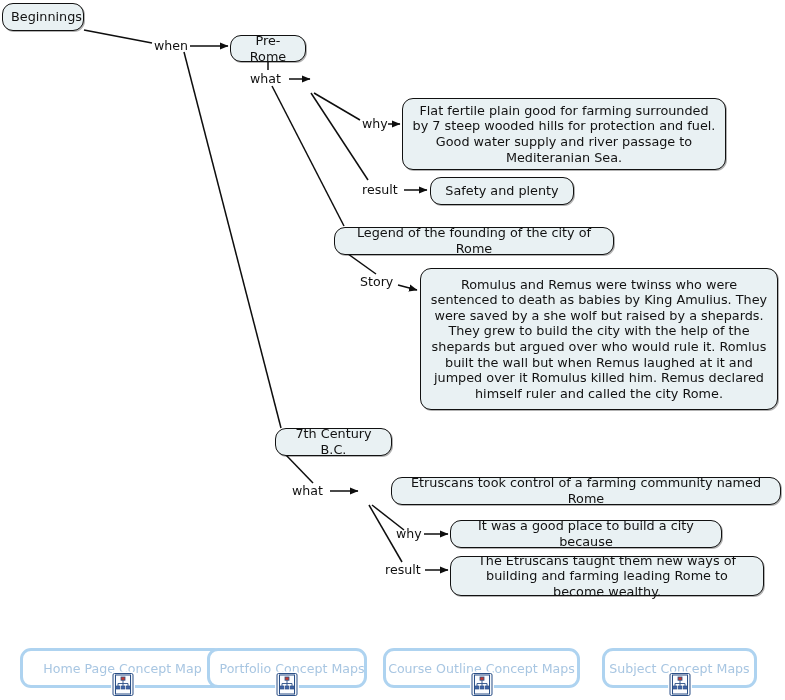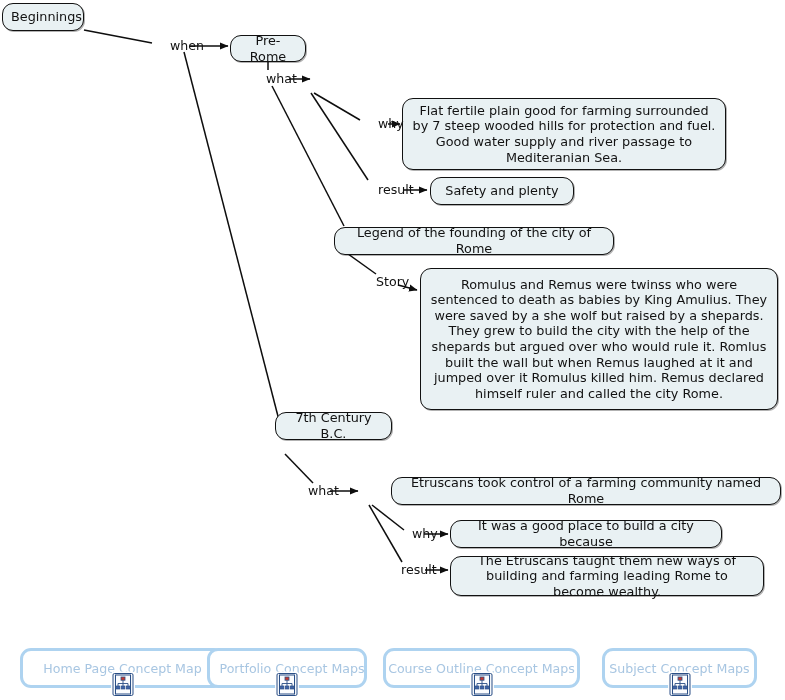--- a/index.html
+++ b/index.html
@@ -45,21 +45,20 @@
     box-shadow: 1px 1px 0 rgba(0,0,0,0.30);
   }
   .node span { display: block; width: 100%; }
   .link-label {
     position: absolute;
     font-size: 12.6px;
     line-height: 14px;
     color: #101010;
     white-space: nowrap;
     background: transparent;
-    margin-left: 16px;
   }
   
   .navbar {
     position: absolute;
     left: 0;
     top: 640px;
     width: 785px;
     height: 60px;
   }
   .nav-btn {
@@ -151,21 +150,21 @@
   </div>
 
   <div class="node" style="left:334px; top:227px; width:280px; height:28px;">
     <span>Legend of the founding of the city of Rome</span>
   </div>
 
   <div class="node" style="left:420px; top:268px; width:358px; height:142px;">
     <span>Romulus and Remus were twinss who were sentenced to death as babies by King Amulius. They were saved by a she wolf but raised by a shepards. They grew to build the city with the help of the shepards but argued over who would rule it. Romlus built the wall but when Remus laughed at it and jumped over it Romulus killed him. Remus declared himself ruler and called the city Rome.</span>
   </div>
 
-  <div class="node" style="left:275px; top:412px; width:117px; height:28px;">
+  <div class="node" style="left:275px; top:428px; width:117px; height:28px;">
     <span>7th Century B.C.</span>
   </div>
 
   <div class="node" style="left:359px; top:477px; width:390px; height:28px;margin-left:32px;">
     <span>Etruscans took control of a farming community named Rome</span>
   </div>
 
   <div class="node" style="left:450px; top:520px; width:272px; height:28px;">
     <span>It was a good place to build a city because</span>
   </div>

